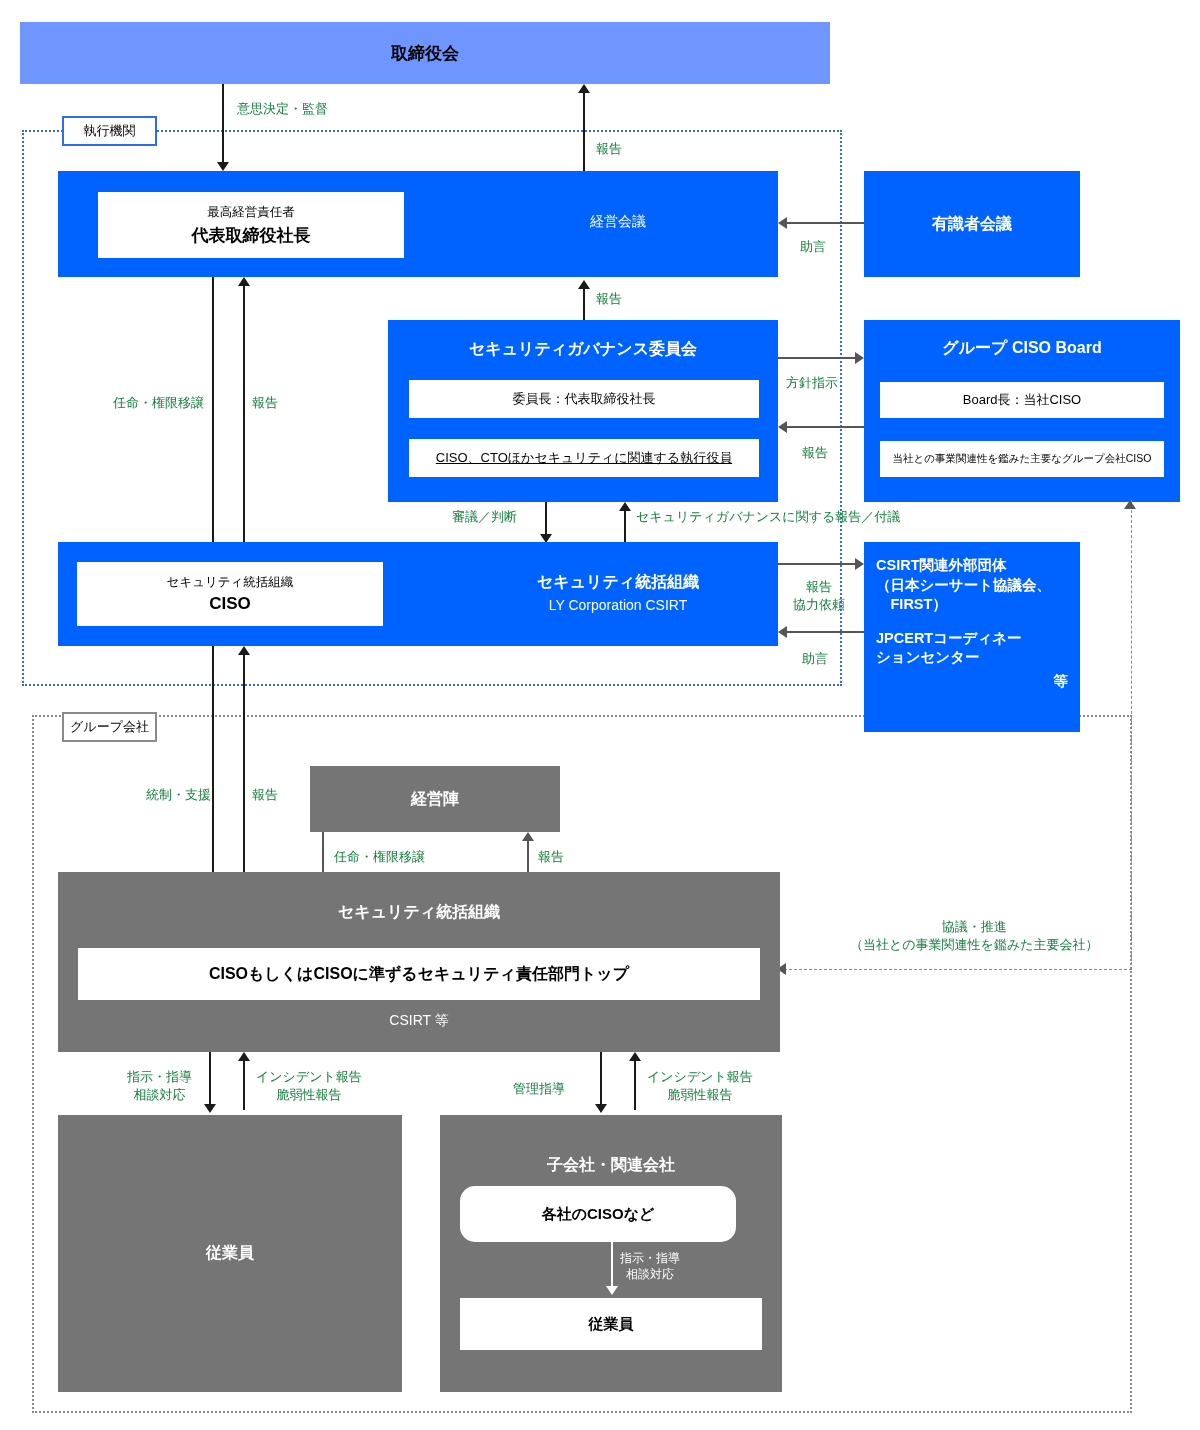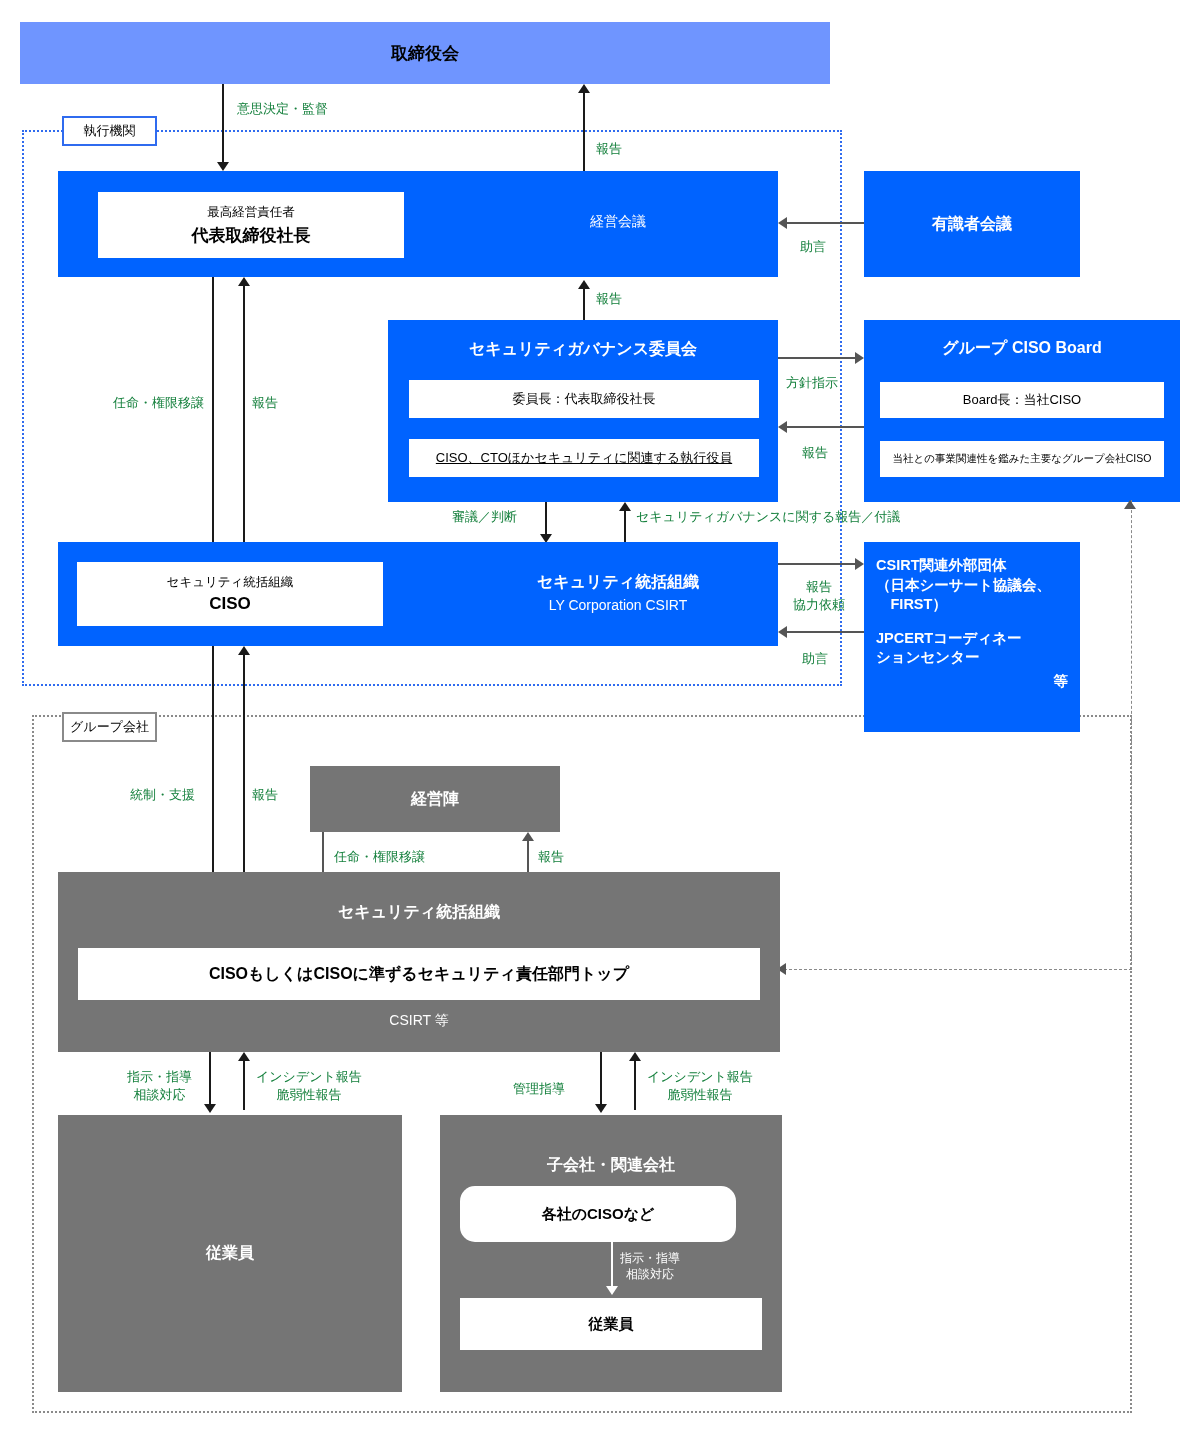--- a/index.html
+++ b/index.html
@@ -162,24 +162,26 @@
 協力依頼</div>
 
   <div class="hline g" style="left:787px;top:631px;width:77px;"></div>
   <div class="arw gc left" style="left:778px;top:626px;"></div>
   <div class="lbl" style="left:802px;top:650px;">助言</div>
 
   <div class="frame gray-d2" style="left:784px;top:500px;width:348px;height:470px;border-left:none;border-top:none;"></div>
   <div class="vline g" style="left:1129px;top:500px;height:8px;background:transparent;"></div>
   <div class="arw gc up" style="left:1124px;top:500px;"></div>
   <div class="arw gc left" style="left:777px;top:963px;"></div>
+  <div class="lbl c" style="left:850px;top:918px;text-align:center;">協議・推進
+（当社との事業関連性を鑑みた主要会社）</div>
 
   <div class="vline" style="left:212px;top:646px;height:238px;"></div>
   <div class="arw down" style="left:207px;top:872px;"></div>
-  <div class="lbl" style="left:130px;top:786px;">統制・支援</div>
+  <div class="lbl" style="left:146px;top:786px;">統制・支援</div>
 
   <div class="vline" style="left:243px;top:654px;height:218px;"></div>
   <div class="arw up" style="left:238px;top:646px;"></div>
   <div class="lbl" style="left:252px;top:786px;">報告</div>
 
   <div class="box gray ctr" style="left:310px;top:766px;width:250px;height:66px;">
     <span class="ttl" style="font-size:16px;">経営陣</span>
   </div>
 
   <div class="vline g" style="left:322px;top:832px;height:110px;"></div>

